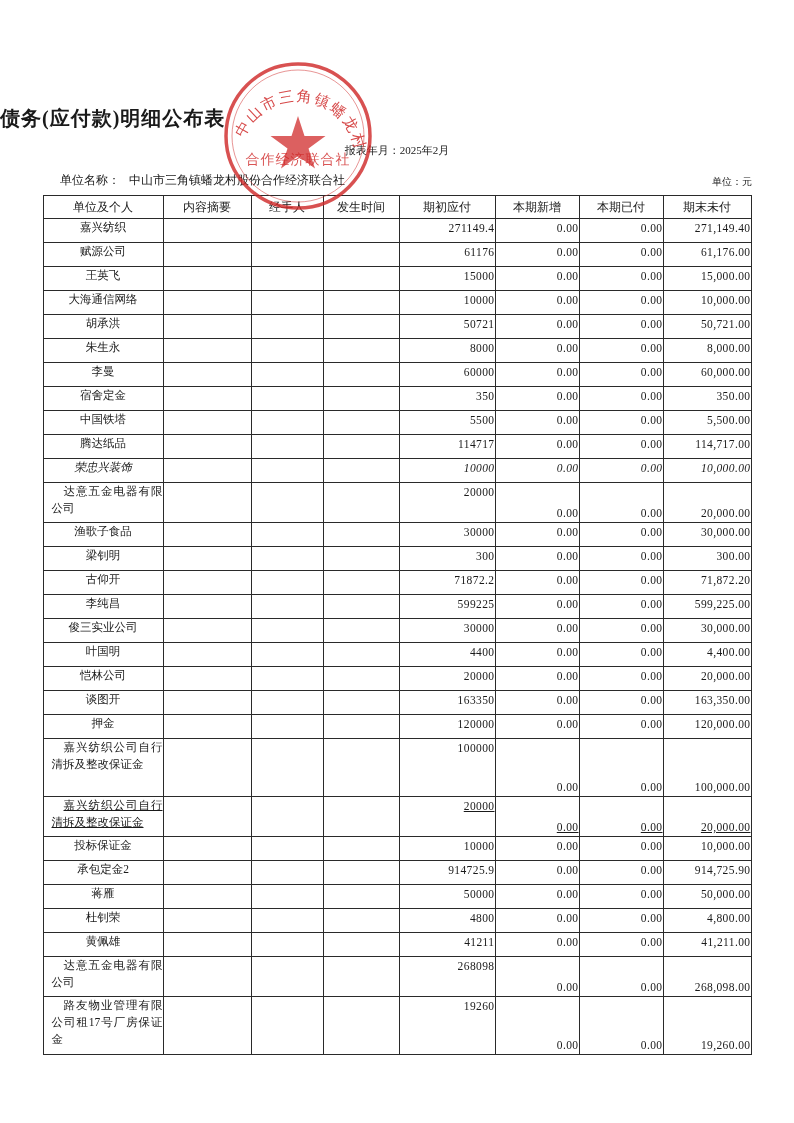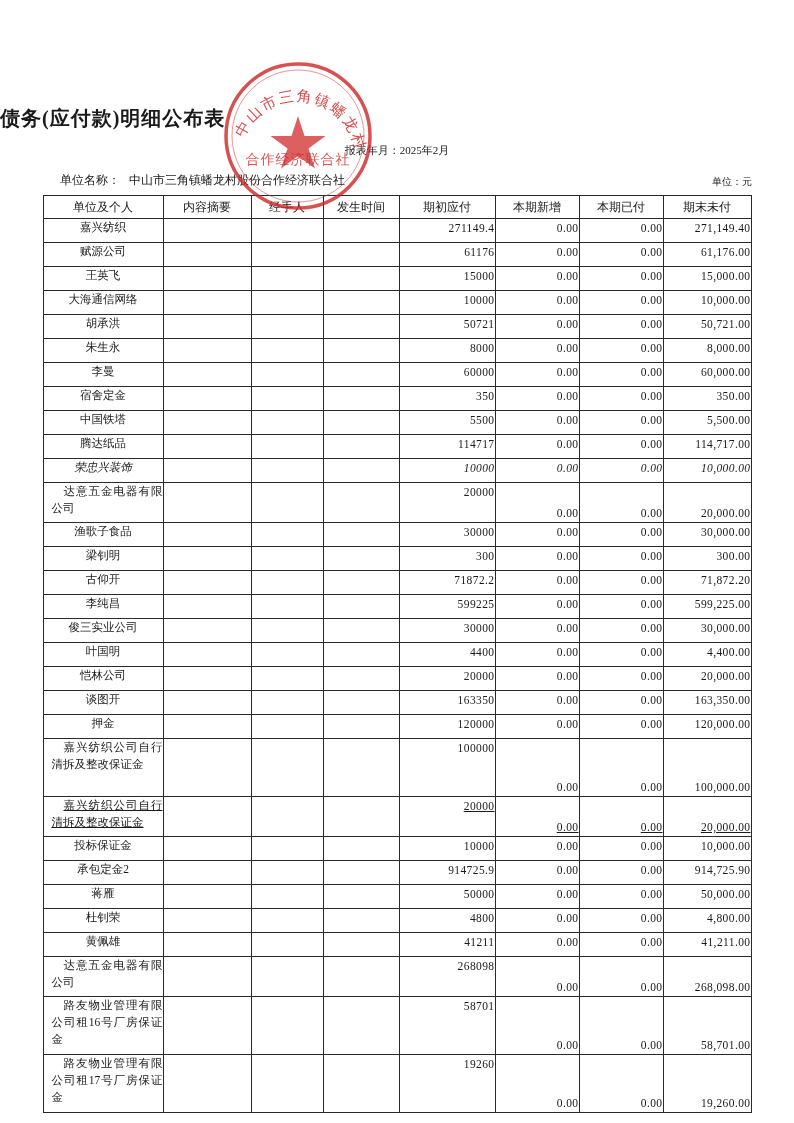--- a/index.html
+++ b/index.html
@@ -452,30 +452,20 @@
           <td class="c-name multi">达意五金电器有限公司</td>
           <td class="c-blank"></td>
           <td class="c-blank"></td>
           <td class="c-blank"></td>
           <td class="c-num top">268098</td>
           <td class="c-num bottom">0.00</td>
           <td class="c-num bottom">0.00</td>
           <td class="c-num bottom">268,098.00</td>
         </tr>
         <tr style="height: 58px;">
-          <td class="c-name multi">路友物业管理有限公司租16号厂房保证金</td>
-          <td class="c-blank"></td>
-          <td class="c-blank"></td>
-          <td class="c-blank"></td>
-          <td class="c-num top">58701</td>
-          <td class="c-num bottom">0.00</td>
-          <td class="c-num bottom">0.00</td>
-          <td class="c-num bottom">58,701.00</td>
-        </tr>
-        <tr style="height: 58px;">
           <td class="c-name multi">路友物业管理有限公司租17号厂房保证金</td>
           <td class="c-blank"></td>
           <td class="c-blank"></td>
           <td class="c-blank"></td>
           <td class="c-num top">19260</td>
           <td class="c-num bottom">0.00</td>
           <td class="c-num bottom">0.00</td>
           <td class="c-num bottom">19,260.00</td>
         </tr>
       </tbody>

